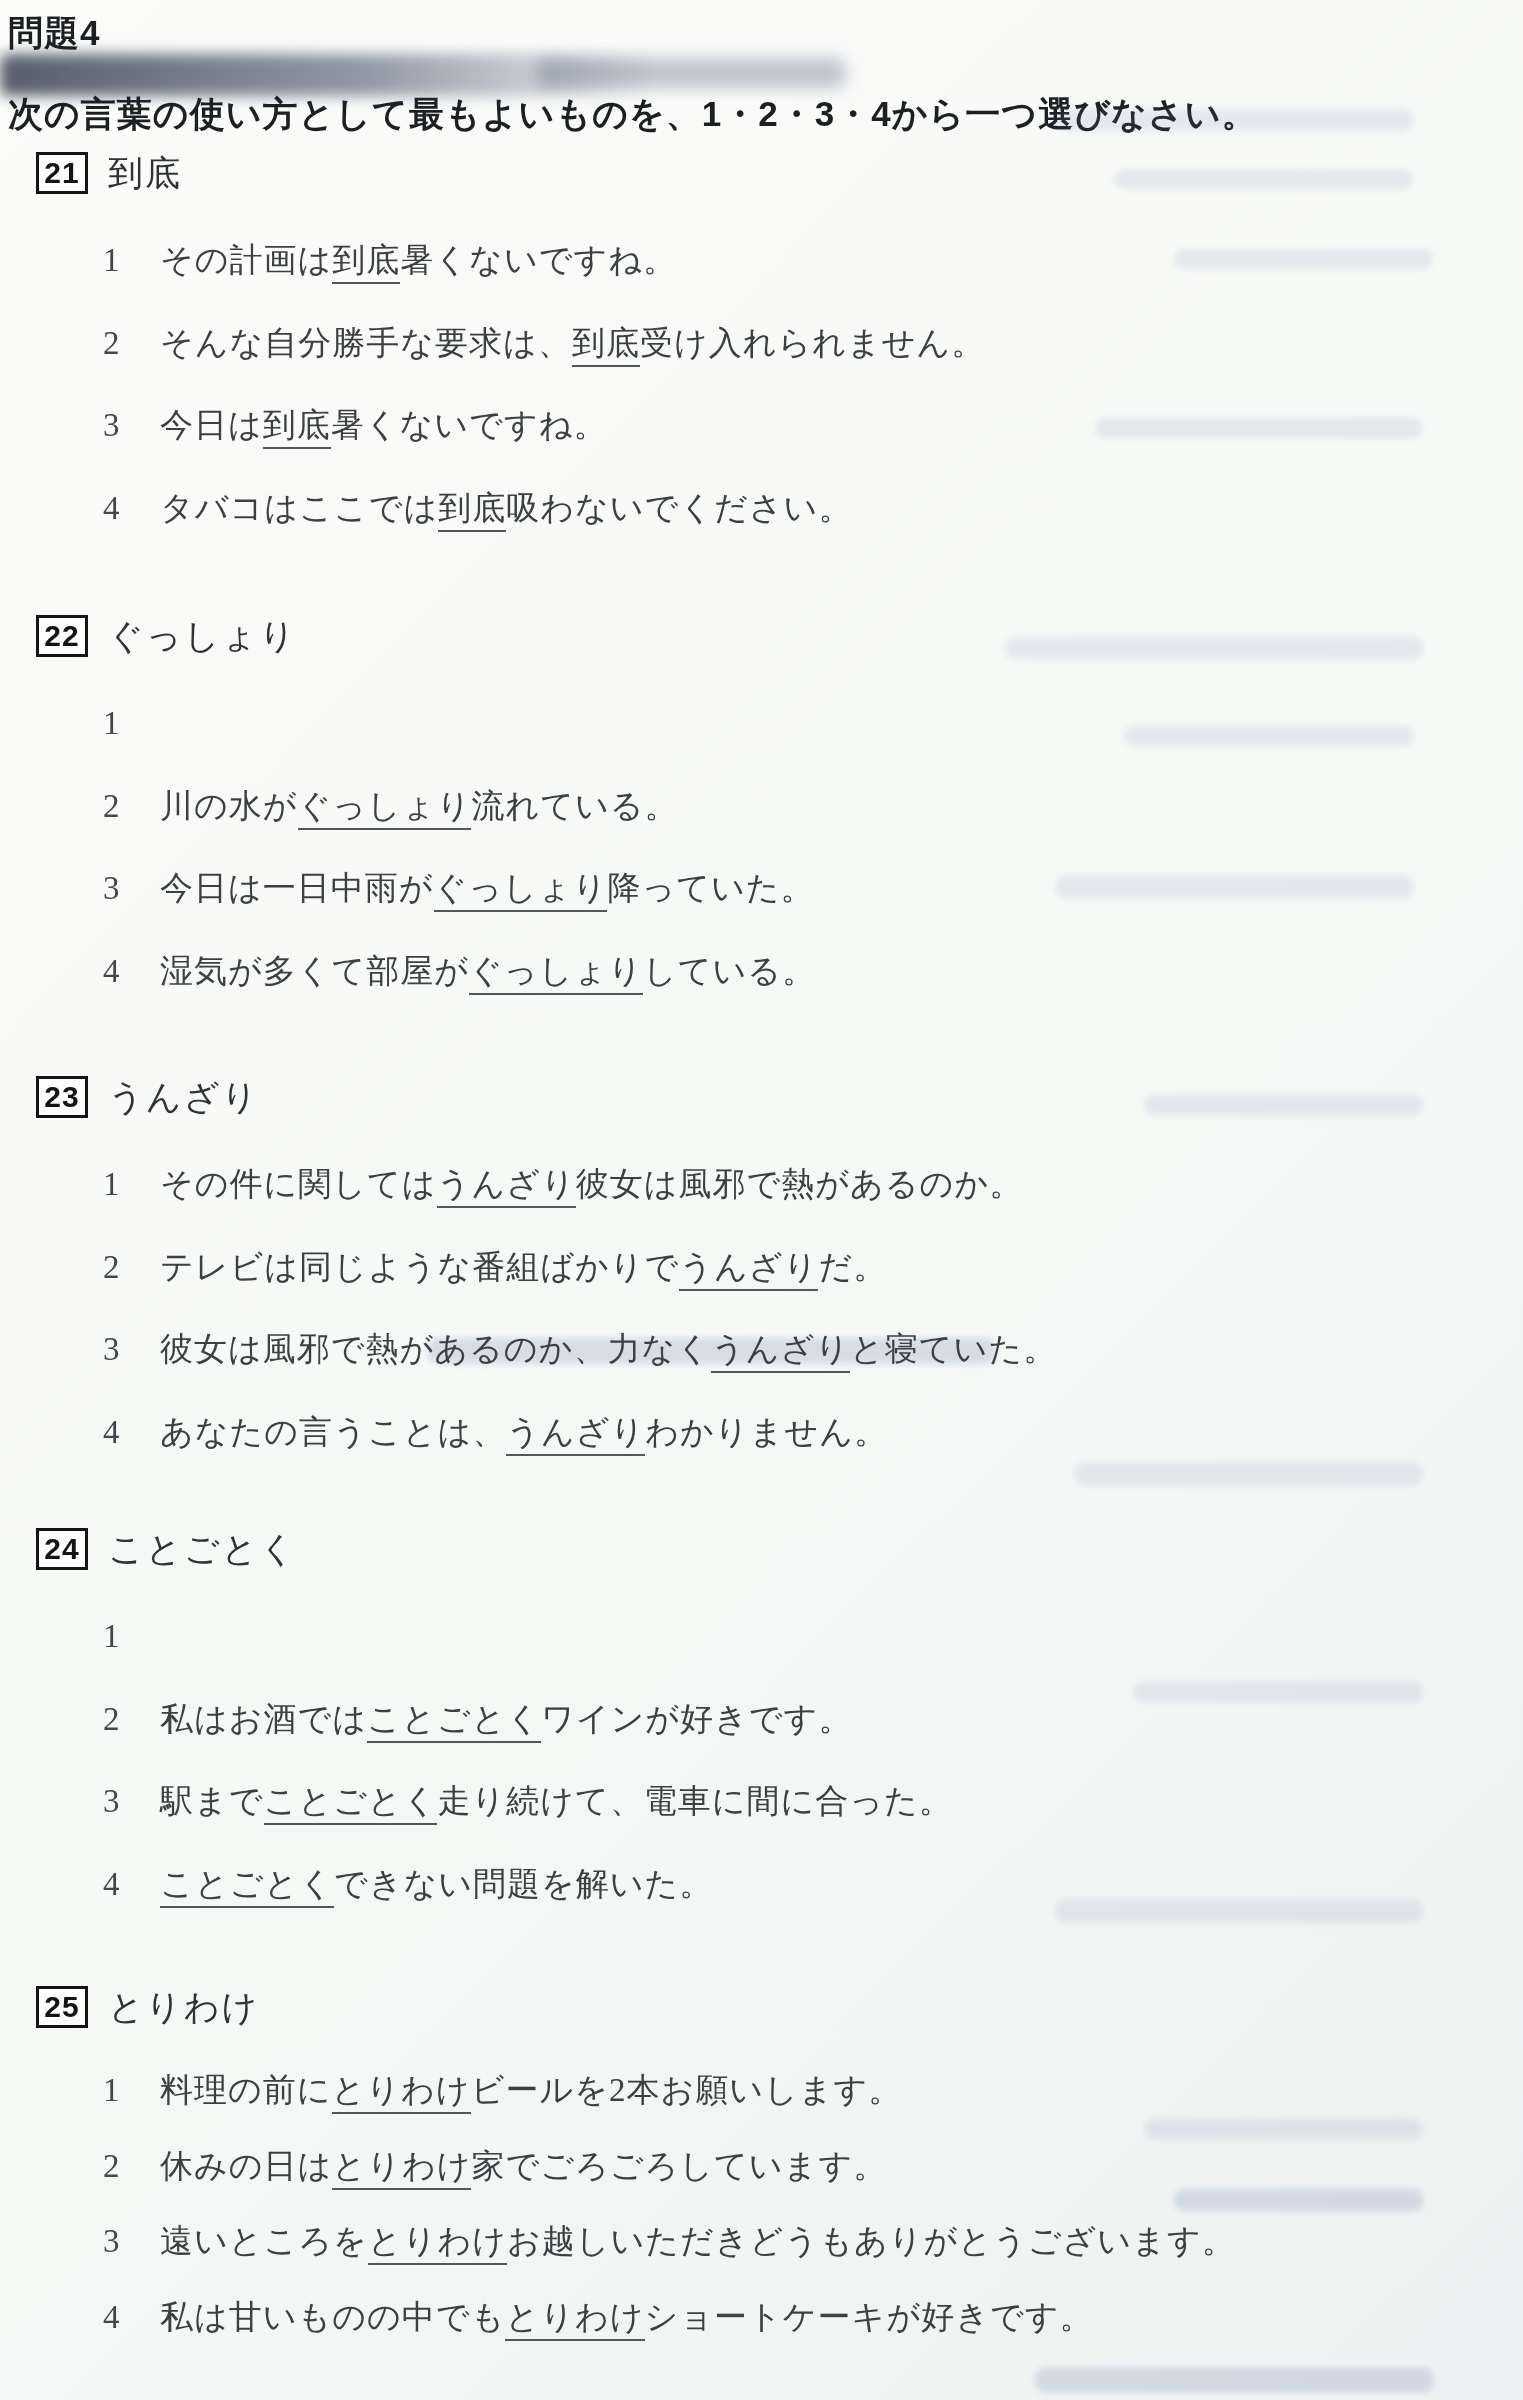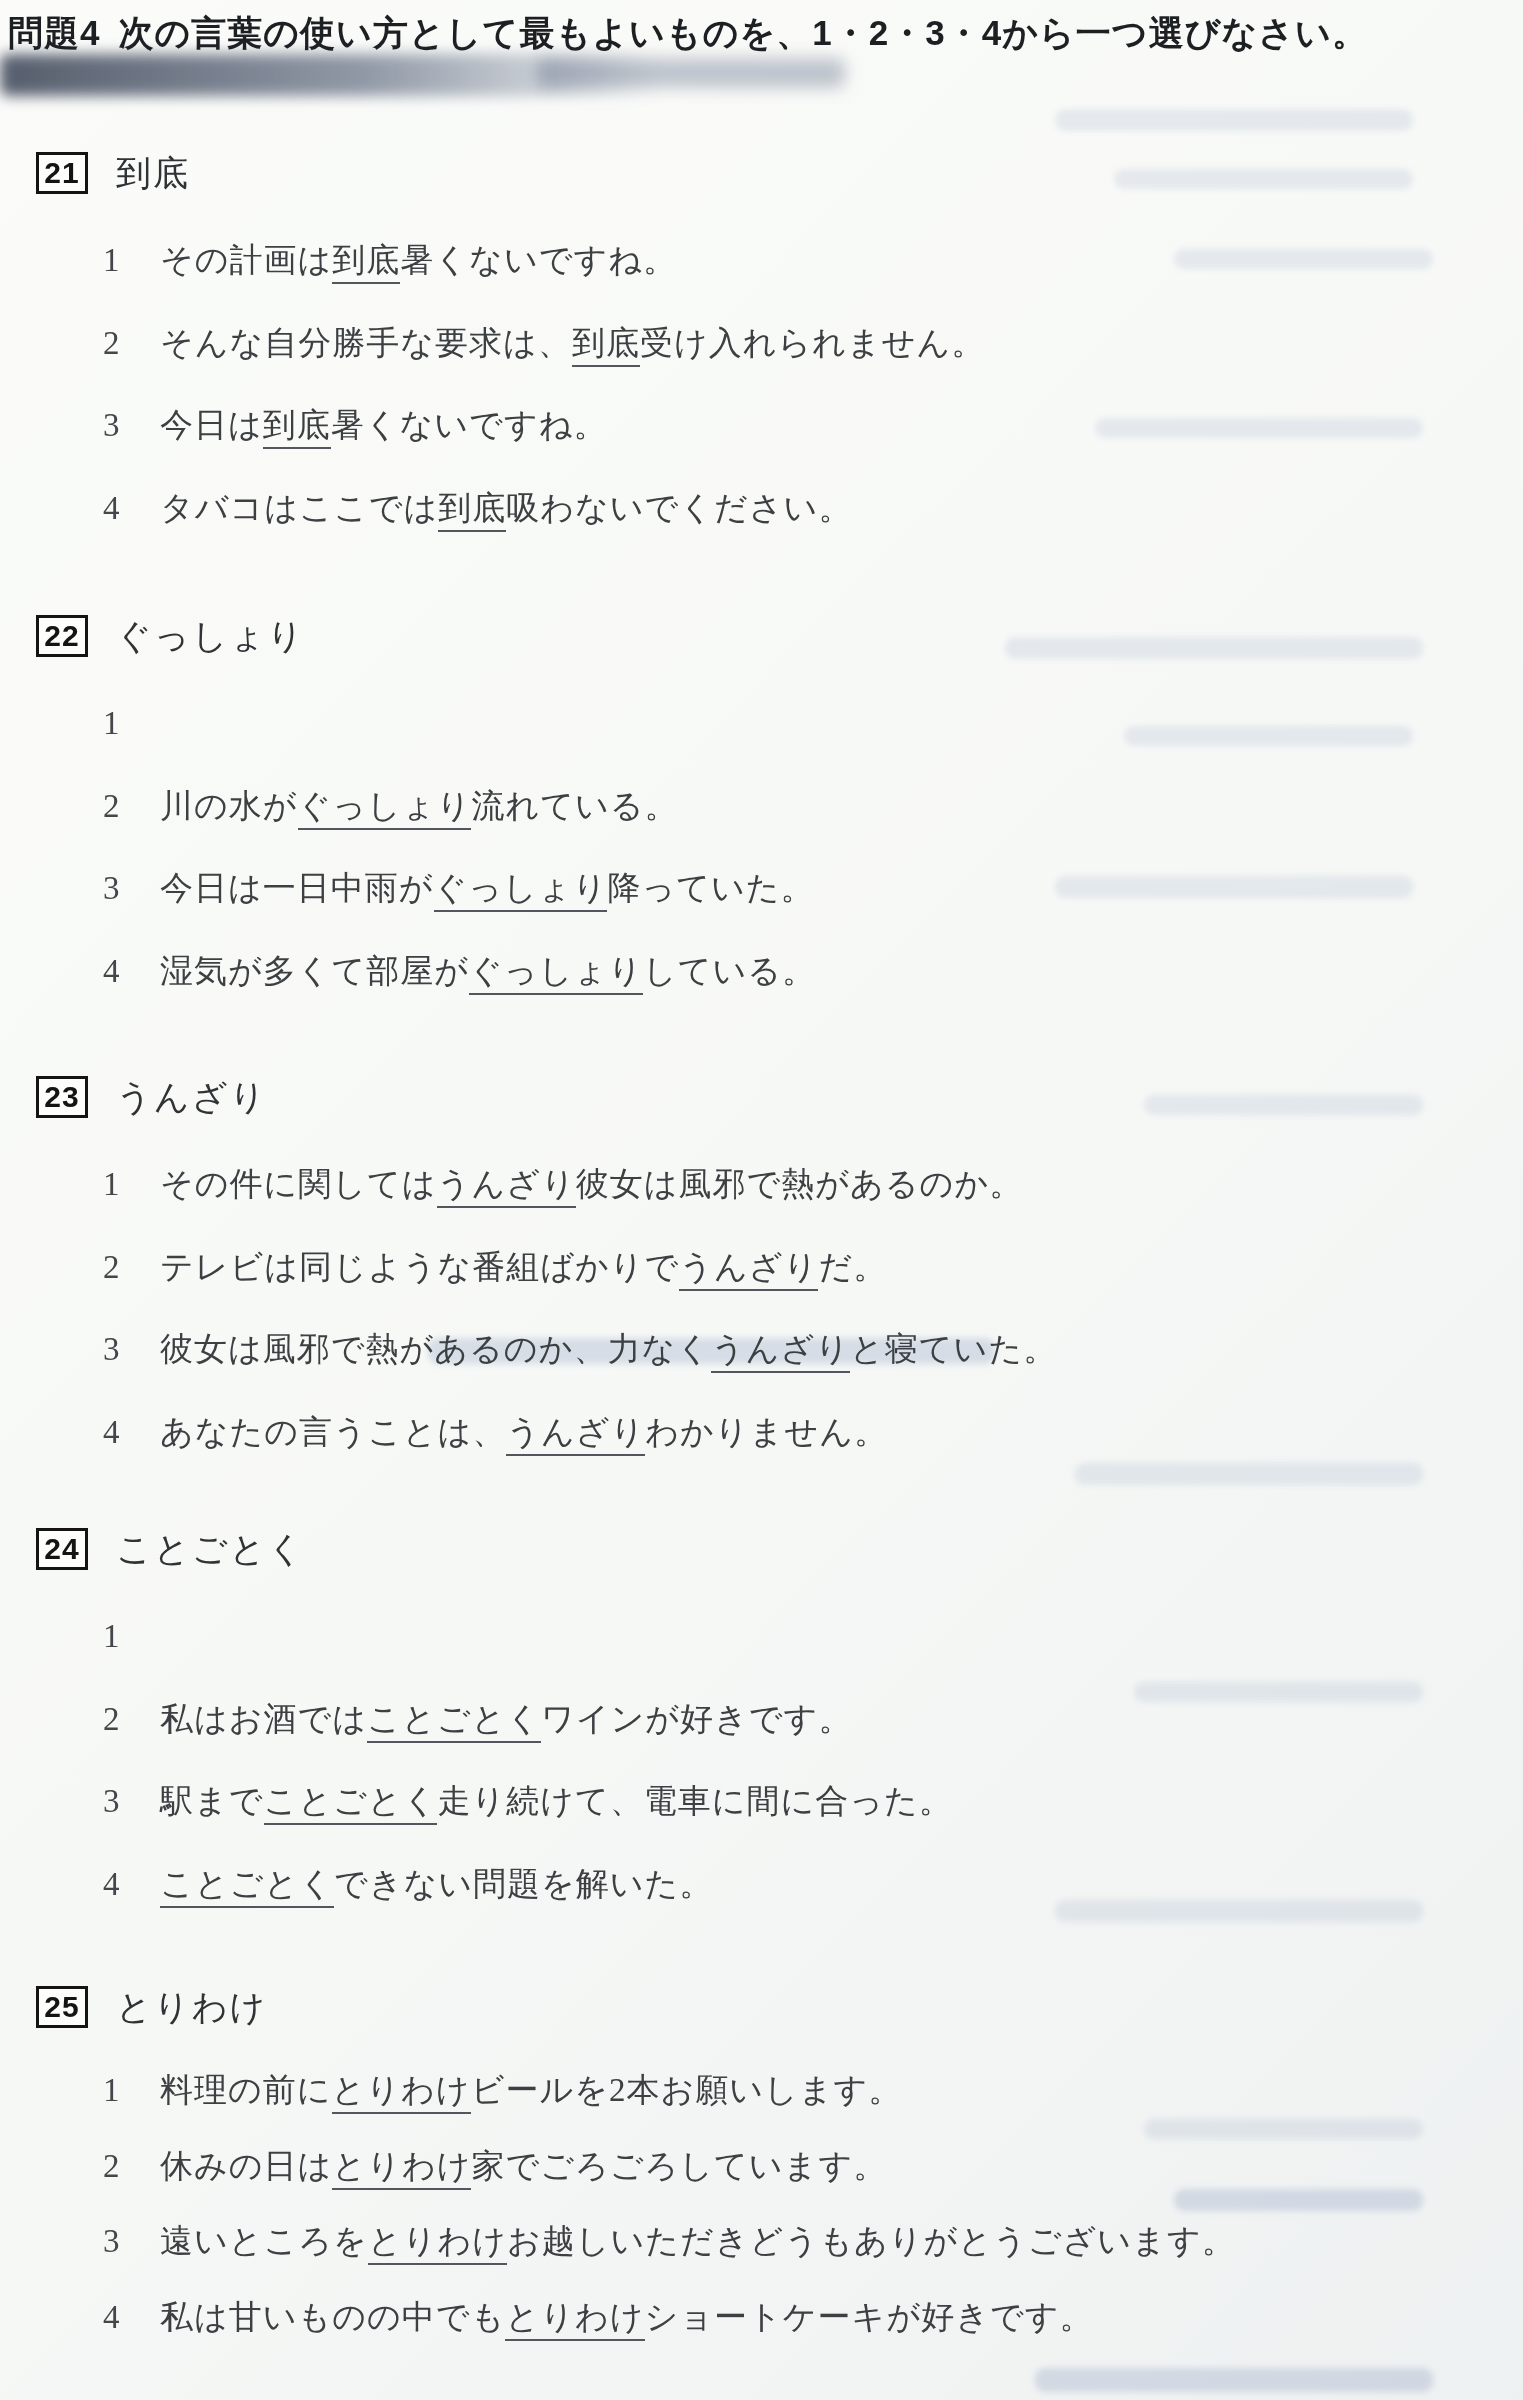--- a/index.html
+++ b/index.html
@@ -12,38 +12,38 @@
   }
   .page{
     position:relative;
     width:1523px;height:2401px;
     background:linear-gradient(135deg,#fbfcfa 0%,#f6f8f6 55%,#eef1f1 100%);
     overflow:hidden;
   }
   
   .header{
     position:absolute;top:10px;left:8px;right:10px;
-    display:flex;align-items:flex-start;gap:18px;
+    display:flex;align-items:flex-start;gap:34px;
     font-family:"Liberation Sans","DejaVu Sans",sans-serif;
     font-weight:bold;color:#1d2023;
-    font-size:35px;letter-spacing:1px;white-space:nowrap;
+    font-size:35px;letter-spacing:1px;white-space:nowrap;flex-direction:column;
   }
   .header .problem-label{flex:0 0 auto;}
   
   .artifact{position:absolute;pointer-events:none;}
   .band-dark{
     background:linear-gradient(90deg,rgba(22,32,54,.72) 0%,rgba(38,52,82,.5) 55%,rgba(60,75,105,.22) 85%,transparent 100%);
     filter:blur(7px);border-radius:8px;
   }
   .band-dark2{background:rgba(40,58,92,.28);filter:blur(8px);border-radius:8px;}
   .ghost{background:rgba(104,126,172,.13);filter:blur(3px);border-radius:10px;}
   .ghost-strong{background:rgba(92,116,168,.2);filter:blur(3px);border-radius:10px;}
   
   .question{position:absolute;left:8px;right:20px;}
-  .q-head{display:flex;align-items:center;gap:28px;height:48px;padding-left:28px;}
+  .q-head{display:flex;align-items:center;gap:20px;height:48px;padding-left:28px;}
   .q-num-box{
     display:inline-flex;align-items:center;justify-content:center;
     min-width:52px;height:42px;box-sizing:border-box;
     border:3px solid #141414;background:#fdfdfc;
     font-family:"Liberation Sans","DejaVu Sans",sans-serif;
     font-weight:bold;font-size:30px;color:#141414;letter-spacing:1px;
   }
   .q-word{font-size:35px;color:#303336;letter-spacing:2px;}
   .q-options{margin-top:44px;}
   .option{

